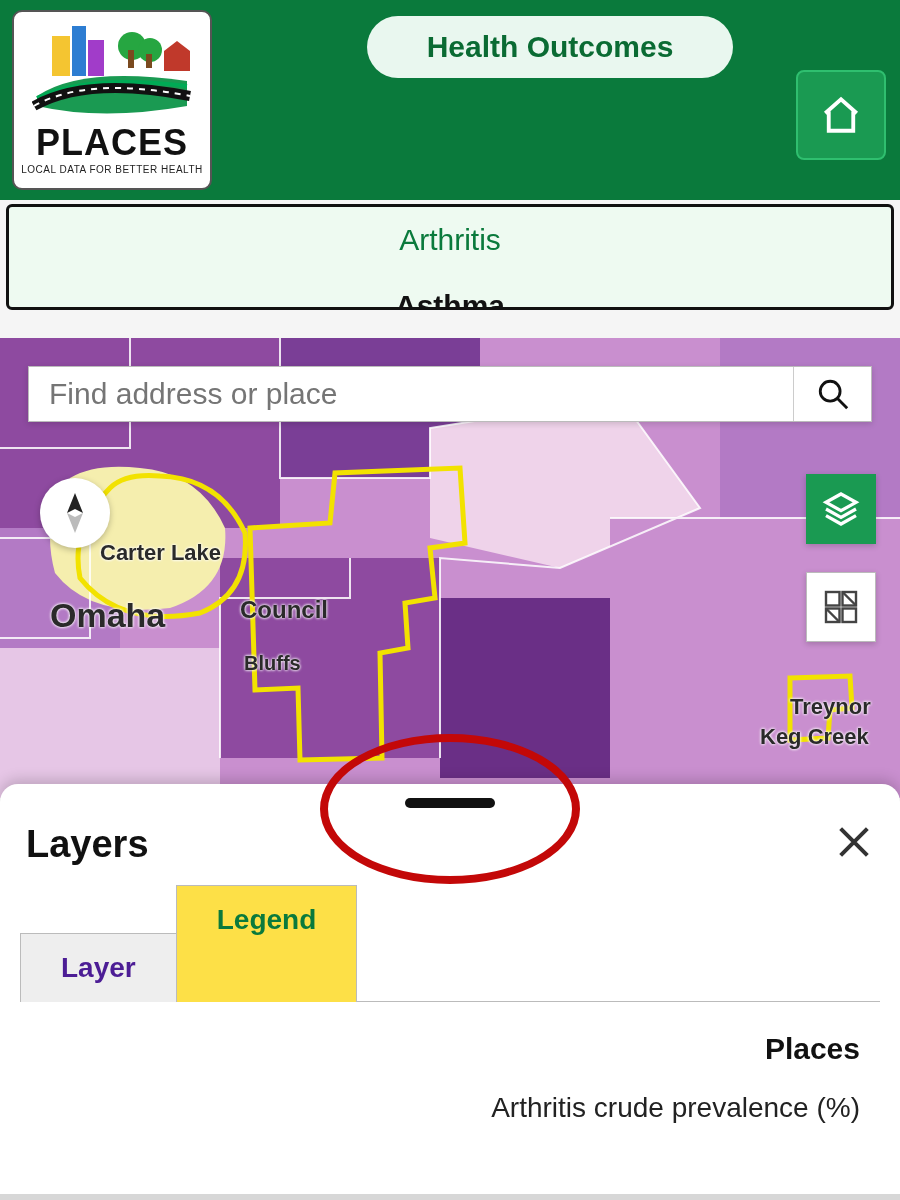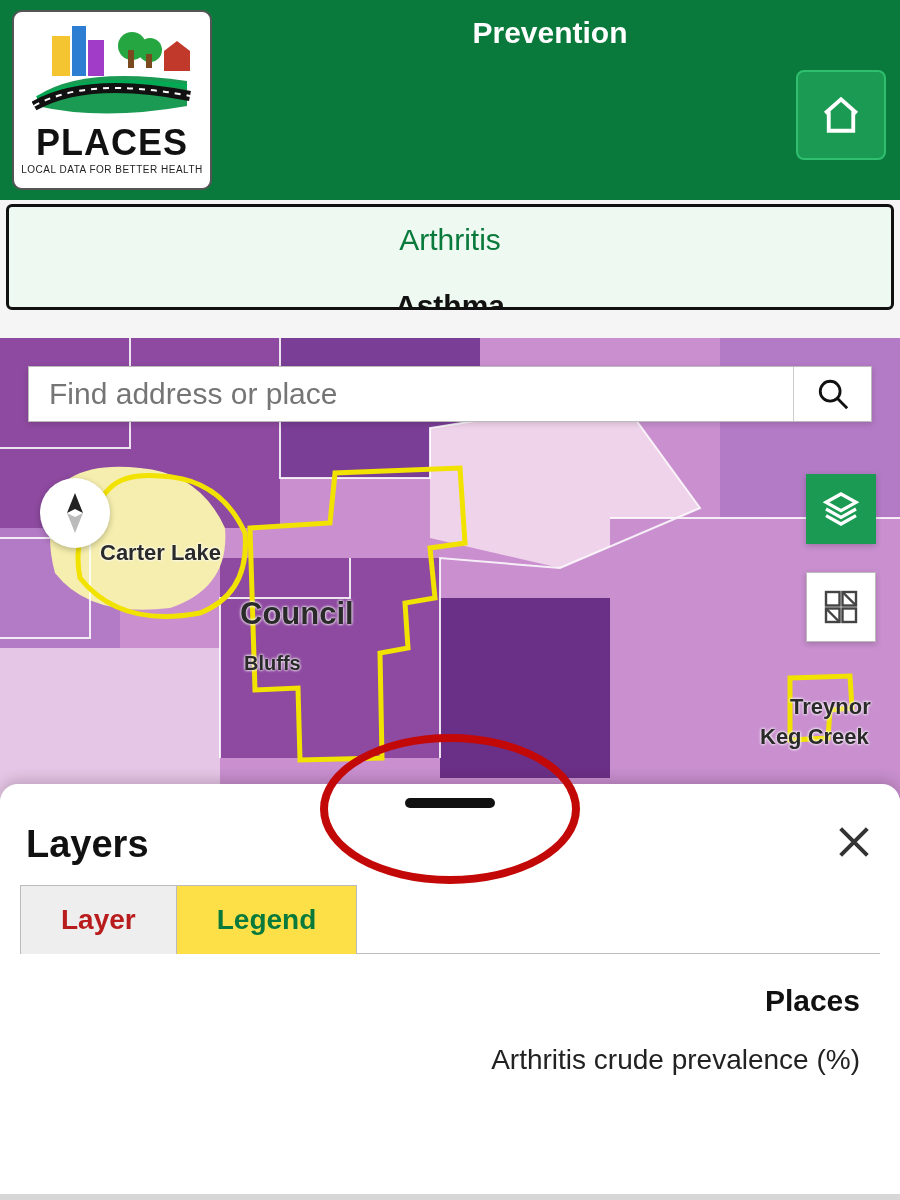--- a/index.html
+++ b/index.html
@@ -134,21 +134,21 @@
   .close-x { cursor:pointer; }
   .close-x svg { width:40px; height:40px; stroke:#333; stroke-width:2.4; fill:none;}
   .tabs {
     display:flex; border-bottom:1px solid #bbb; margin: 0 20px;
   }
   .tab {
     padding: 18px 40px; font-size:28px; cursor:pointer;
     border:1px solid #bbb; border-bottom:none; margin-right:-1px;
     position:relative; top:1px;
   }
-  .tab.inactive { background:#eee; color:#b91c1c; font-weight:600;}
+  .tab.inactive { background:#eee; color:#4c1d95; font-weight:600;margin-top:48px;}
   .tab.active { background:#fde047; color:#0a7a3c; font-weight:700;}
   .legend-body { padding: 30px 40px; }
   .legend-group { font-size:30px; font-weight:800; color:#111; margin-bottom:26px;}
   .legend-item  { font-size:28px; color:#222; padding-left:14px;}
   .footer-line { position:absolute; bottom:0; left:0; right:0; height:6px; background:#d7d7d7;}
 </style>
 </head>
 <body>
 
 <div class="header">
@@ -168,21 +168,21 @@
         <rect x="96" y="24" width="6" height="18" fill="#7a4a1f"></rect>
         <rect x="114" y="28" width="6" height="14" fill="#7a4a1f"></rect>
         <path d="M132 45 L132 25 L145 15 L158 25 L158 45 Z" fill="#c0392b"></path>
       </svg>
     </div>
     <div class="logo-word">PLACES</div>
     <div class="logo-sub">LOCAL DATA FOR BETTER HEALTH</div>
   </div>
 
   <div class="nav-col">
-    <div class="nav-link">Prevention</div>
+    <div class="nav-pill">Health Outcomes</div>
   </div>
 
   <div class="home-btn">
     <svg viewBox="0 0 24 24">
       <path d="M3 11 L12 3 L21 11 M5 10 V21 H19 V10"></path>
     </svg>
   </div>
 </div>
 
 <div class="subnav">
@@ -215,21 +215,22 @@
 
     <g stroke="#f2e200" stroke-width="5" fill="none">
       <path d="M110 150 Q70 190 80 240 Q120 290 200 275 Q250 255 245 195 Q220 140 160 138 Q125 135 110 150 Z"></path>
       <path d="M250 190 L330 185 L335 135 L460 130 L465 205 L430 210 L435 260 L405 265 L408 310 L380 315
                L382 420 L300 422 L298 350 L255 352 Z"></path>
       <path d="M790 340 L850 338 L852 370 L830 372 L828 400 L790 402 Z"></path>
     </g>
   </svg>
 
   <div class="map-label" style="left:100px; top:202px; font-size:22px;">Carter Lake</div>
-  <div class="map-label" style="left:240px; top:258px; font-size:31px;">Council</div>
+  <div class="map-label" style="left:50px; top:258px; font-size:34px; font-weight:800;">Omaha</div>
+  <div class="map-label" style="left:240px; top:258px; font-size:24px;">Council</div>
   <div class="map-label" style="left:244px; top:286px; font-size:20px;margin-top:28px;">Bluffs</div>
   <div class="map-label" style="left:790px; top:356px; font-size:22px;">Treynor</div>
   <div class="map-label" style="left:760px; top:386px; font-size:22px;">Keg Creek</div>
 
   <div class="search-wrap">
     <input class="search-input" placeholder="Find address or place" style="">
     <div class="search-btn">
       <svg viewBox="0 0 24 24">
         <circle cx="10" cy="10" r="7"></circle>
           <path d="M15 15 L22 22"></path>

